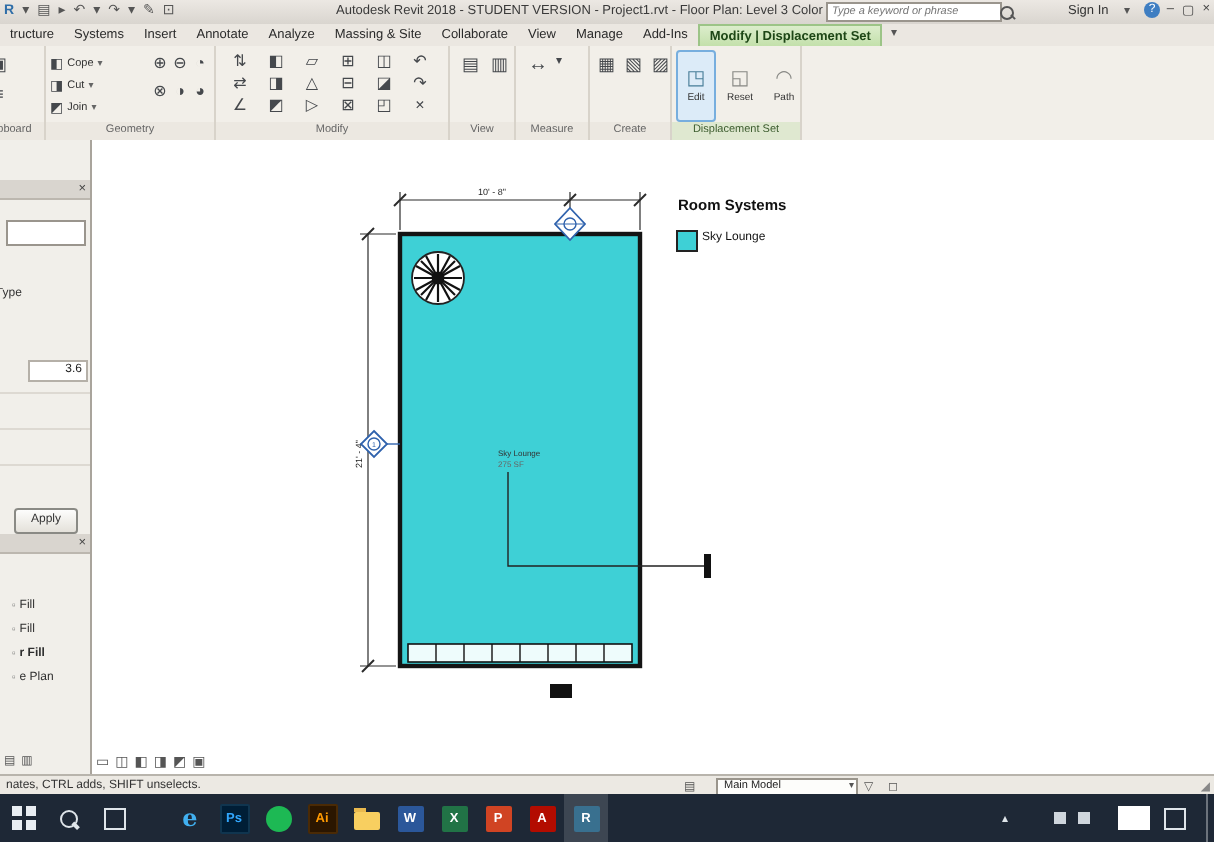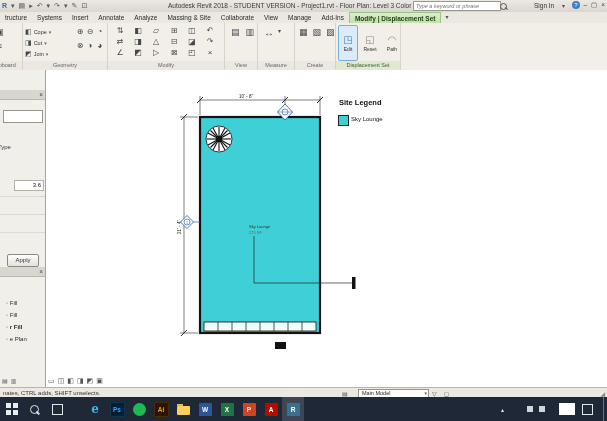--- a/index.html
+++ b/index.html
@@ -302,21 +302,21 @@
       <span class="doc">▫</span><span>e Plan</span>
     </div>
     <div class="pbottom">
       <span>▤</span>
       <span>▥</span>
     </div>
   </div>
 
   <div class="canvas">
 
-    <div class="legend-title">Site Legend</div>
+    <div class="legend-title">Room Systems</div>
     <div class="legend-swatch" style="background:#3ed0d6;"></div>
     <div class="legend-label">Sky Lounge</div>
 
     <svg width="561" height="317" viewBox="0 0 561 317">
 
       <rect x="154" y="47" width="120" height="216" fill="#3ed0d6" stroke="#141414" stroke-width="2.2"></rect>
 
       <g stroke="#2a2a2a" stroke-width="0.6">
         <line x1="154" y1="26" x2="154" y2="45"></line>
         <line x1="274" y1="26" x2="274" y2="45"></line>

